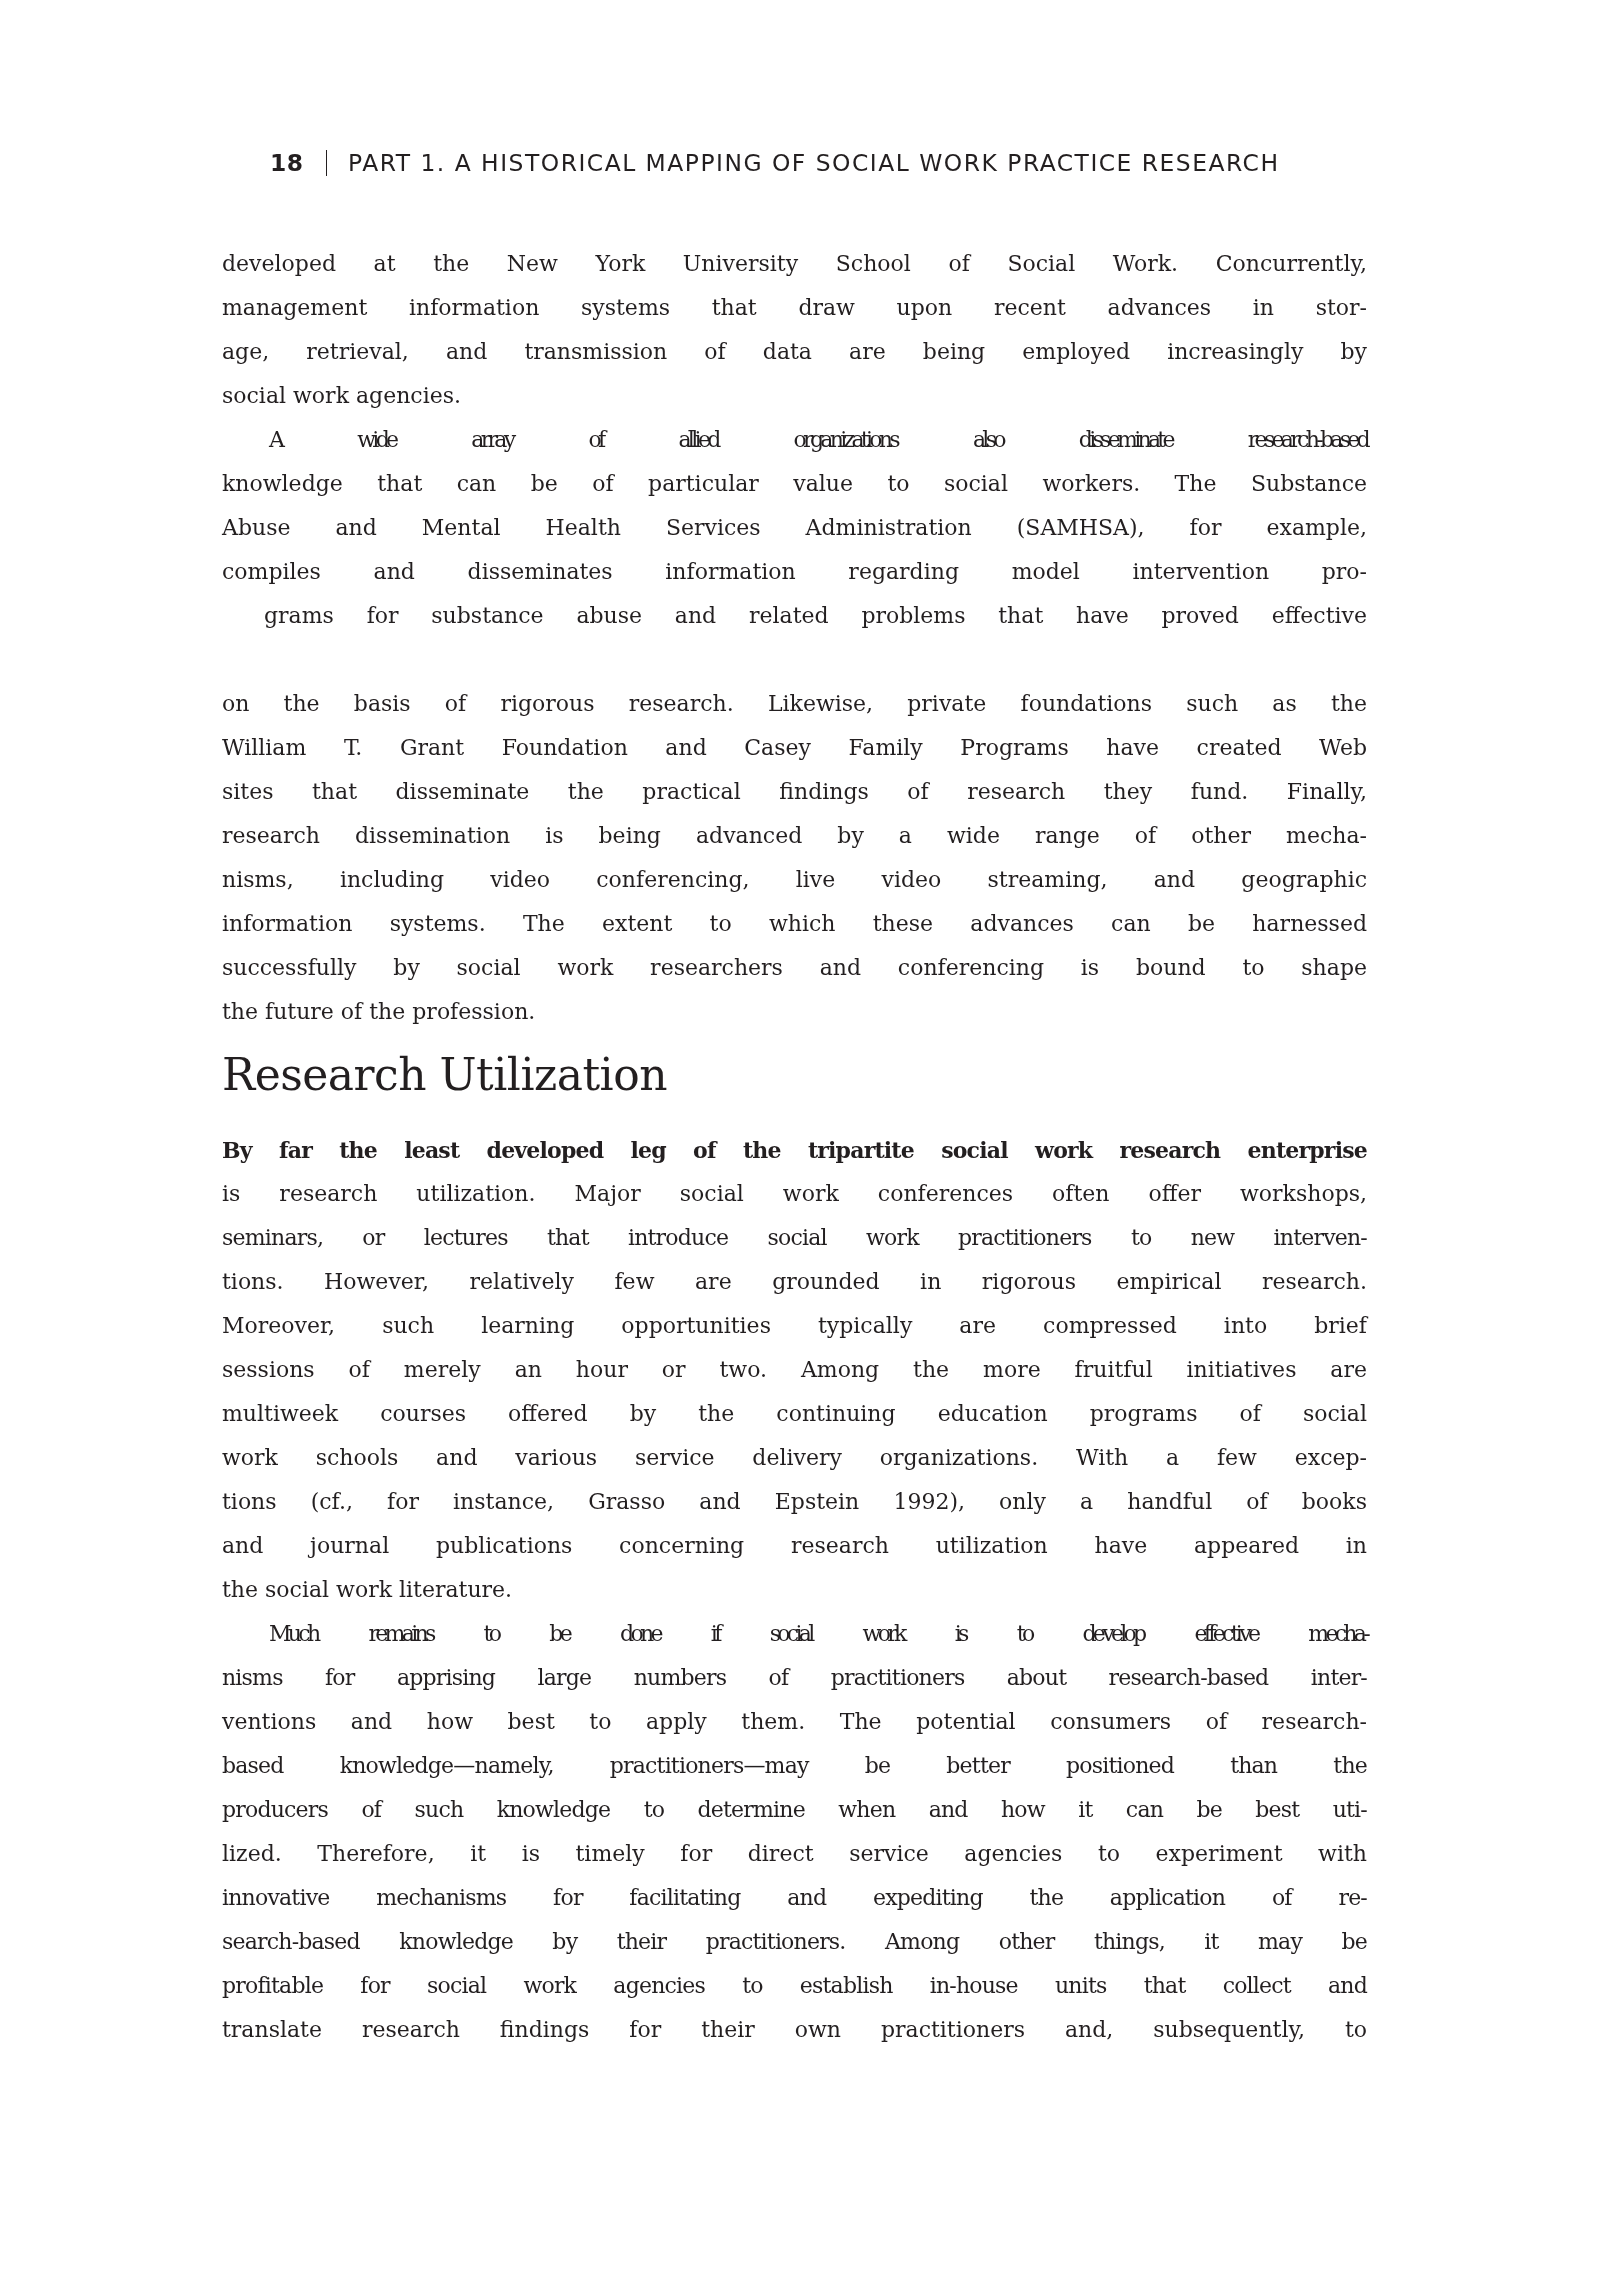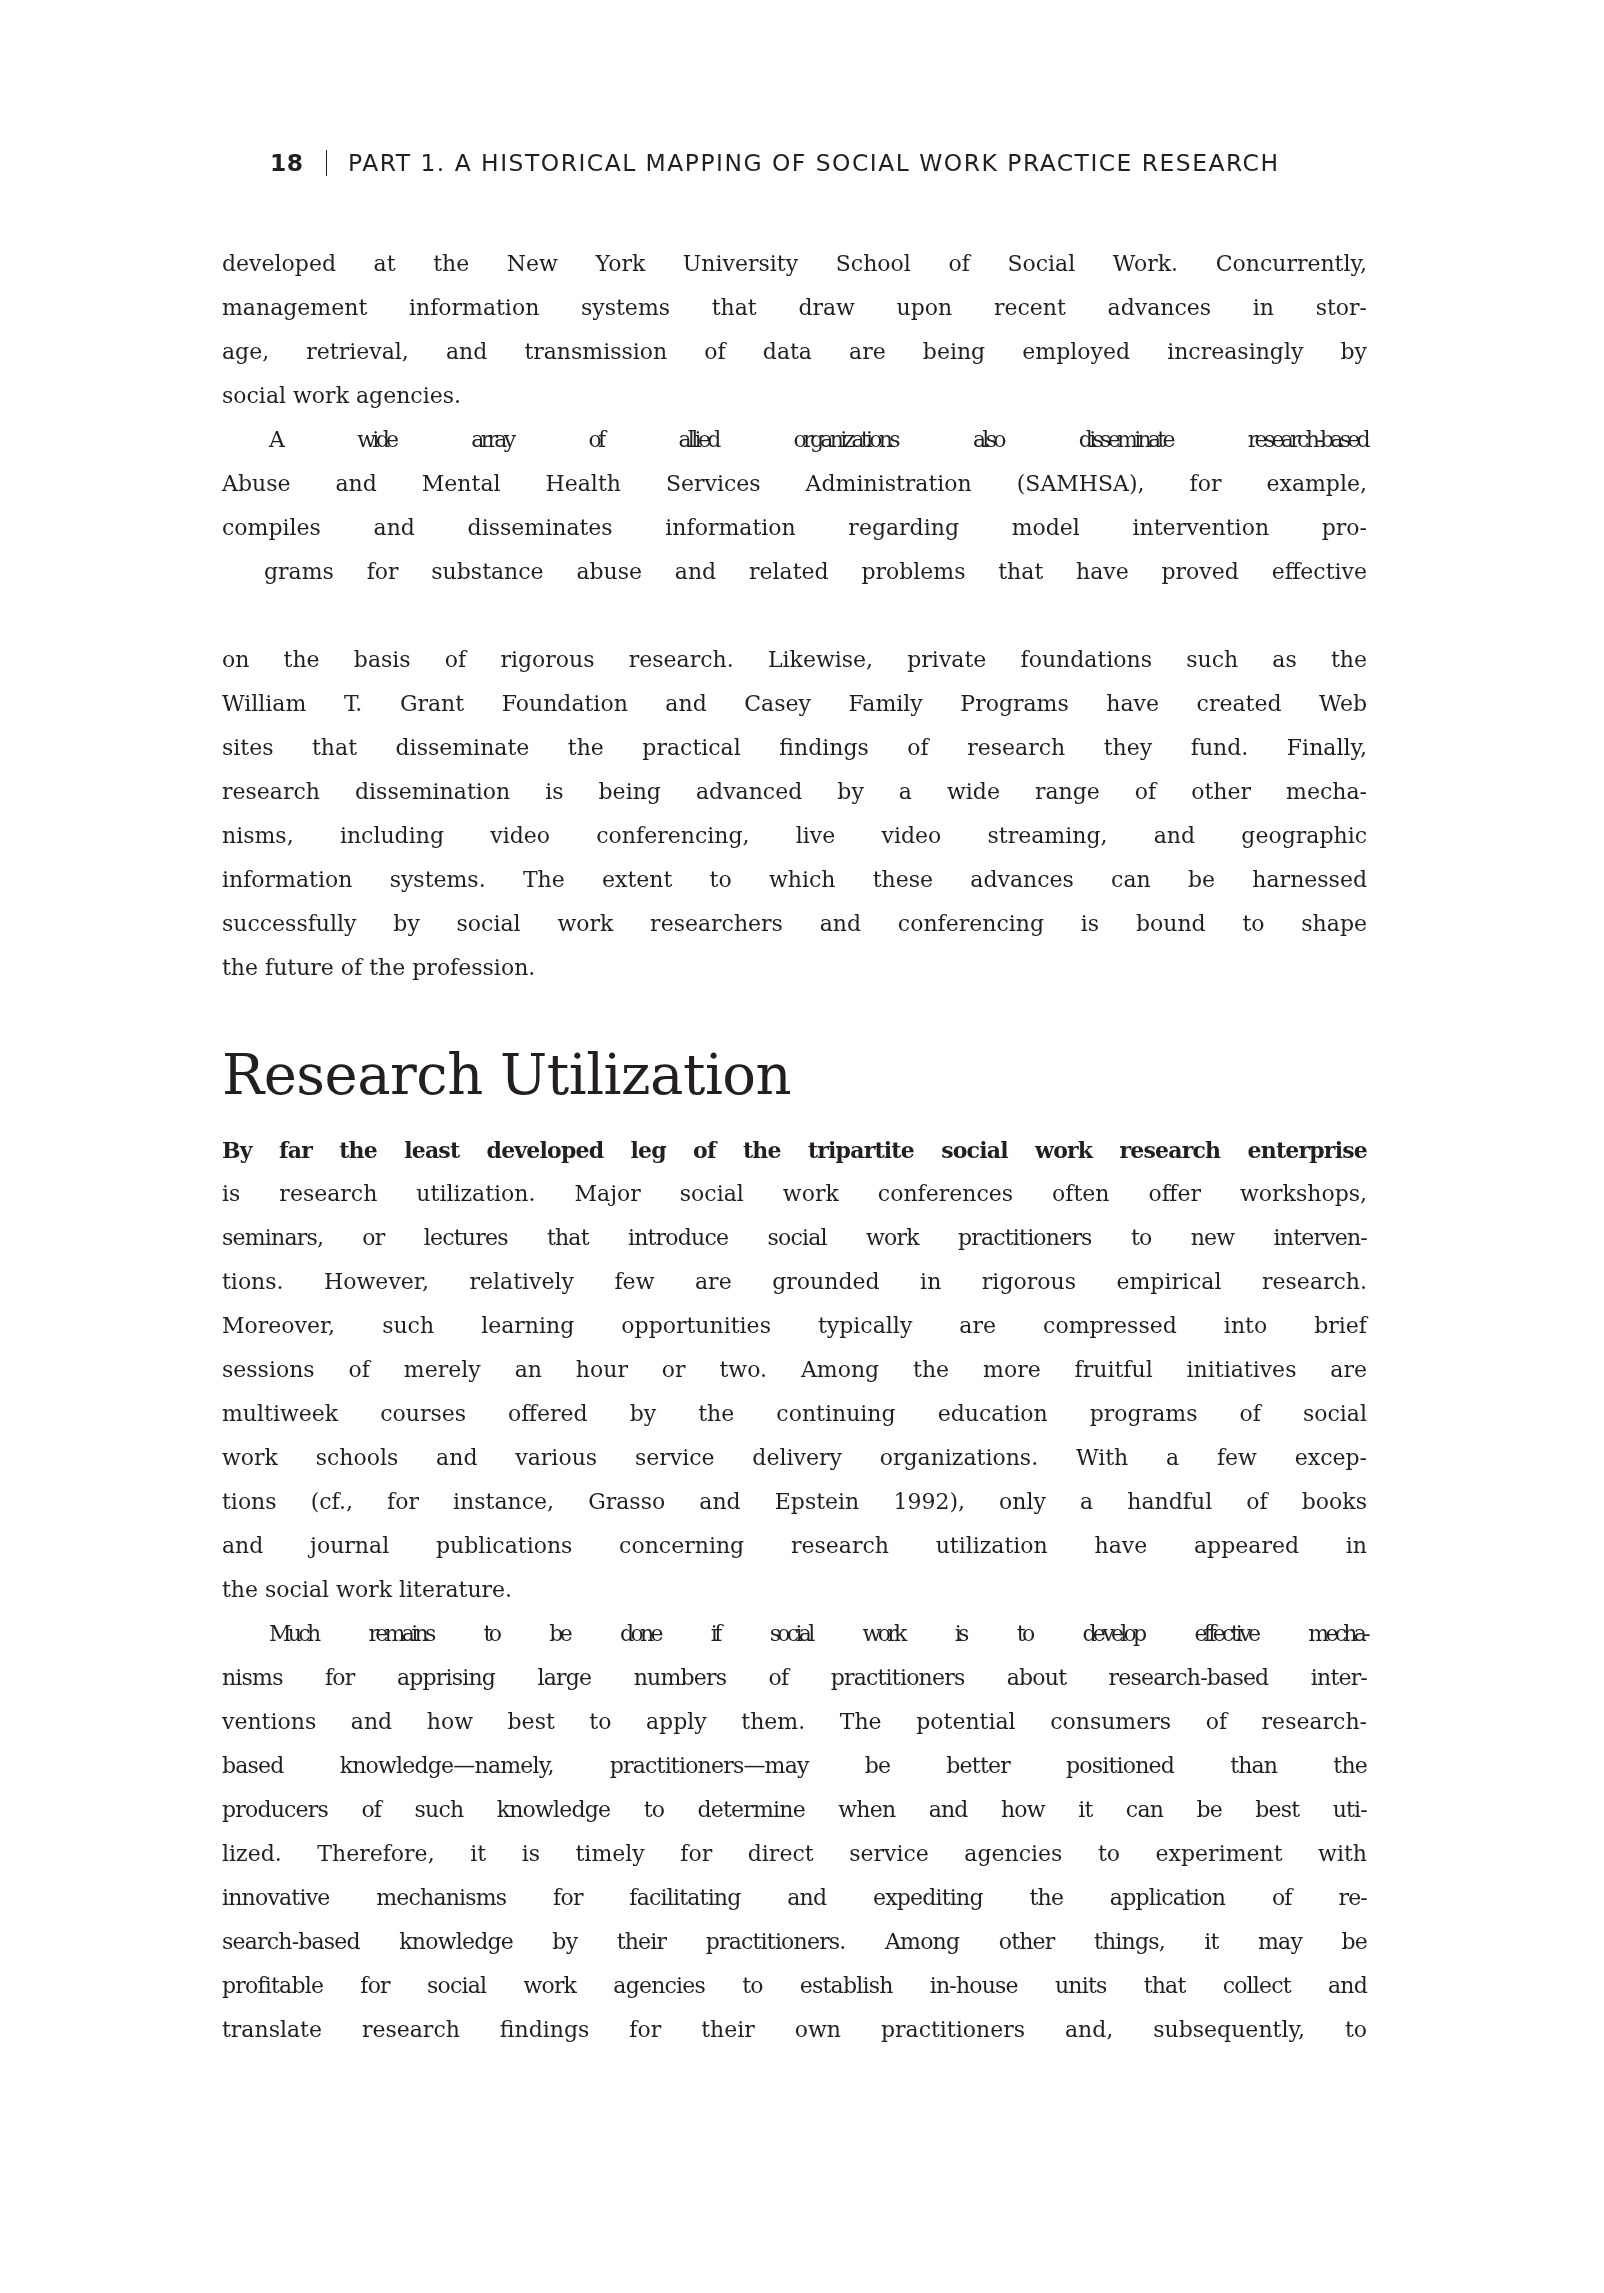--- a/index.html
+++ b/index.html
@@ -69,21 +69,21 @@
     text-align-last: left;
   }
   .line.indent {
     padding-left: 47px;
   }
   .heading {
     position: absolute;
     left: 222px;
     top: 1047px;
     font-family: "DejaVu Serif", serif;
-    font-size: 56px;
+    font-size: 44px;
     font-weight: normal;
     color: #231f20;
     margin: 0;
     line-height: 56px;
     letter-spacing: -0.5px;
   }
   .squeeze {
     letter-spacing: -0.8px;
     word-spacing: -0.9px;
   }
@@ -101,20 +101,21 @@
 
   <div class="textblock" style="top:242px;">
     <div>
       <span class="line" style="white-space: nowrap;">developed at the New York University School of Social Work. Concurrently,</span>
       <span class="line" style="white-space: nowrap;">management information systems that draw upon recent advances in stor-</span>
       <span class="line" style="white-space: nowrap;">age, retrieval, and transmission of data are being employed increasingly by</span>
       <span class="line last" style="white-space: nowrap;">social work agencies.</span>
     </div>
     <div>
       <span class="line indent" style="white-space: nowrap; letter-spacing: -3.7px;">A wide array of allied organizations also disseminate research-based</span>
+      <span class="line" style="white-space: nowrap;">knowledge that can be of particular value to social workers. The Substance</span>
       <span class="line" style="white-space: nowrap;">Abuse and Mental Health Services Administration (SAMHSA), for example,</span>
       <span class="line" style="white-space: nowrap;">compiles and disseminates information regarding model intervention pro-</span>
       <span class="line" style="white-space: nowrap; margin-left: 42px;">grams for substance abuse and related problems that have proved effective</span>
       <span class="line" style="white-space: nowrap; margin-top: 44px;">on the basis of rigorous research. Likewise, private foundations such as the</span>
       <span class="line" style="white-space: nowrap;">William T. Grant Foundation and Casey Family Programs have created Web</span>
       <span class="line" style="white-space: nowrap;">sites that disseminate the practical findings of research they fund. Finally,</span>
       <span class="line" style="white-space: nowrap;">research dissemination is being advanced by a wide range of other mecha-</span>
       <span class="line" style="white-space: nowrap;">nisms, including video conferencing, live video streaming, and geographic</span>
       <span class="line" style="white-space: nowrap;">information systems. The extent to which these advances can be harnessed</span>
       <span class="line" style="white-space: nowrap;">successfully by social work researchers and conferencing is bound to shape</span>

